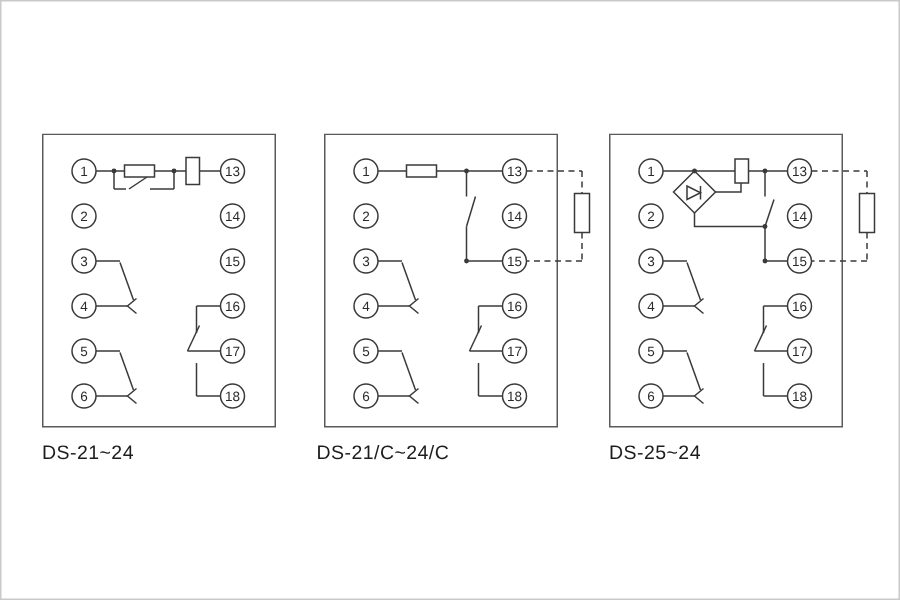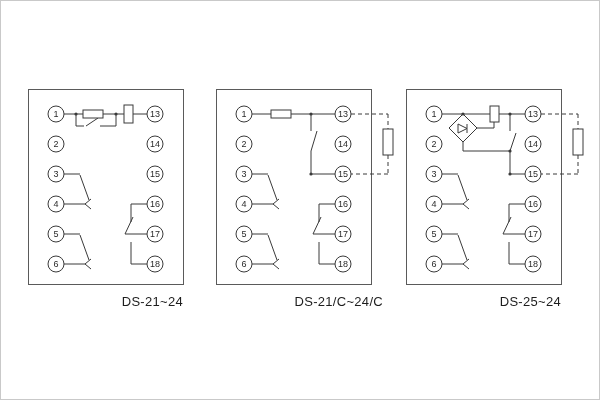--- a/index.html
+++ b/index.html
@@ -6,25 +6,25 @@
   .stage{
     position:relative;width:600px;height:400px;background:#ffffff;
     border:1px solid #c9c9c9;box-sizing:border-box;overflow:hidden;
     font-family:"Liberation Sans", sans-serif;
   }
   .schematic{position:absolute;top:88px;}
   .schematic.d0{left:27px;}
   .schematic.d1{left:215px;}
   .schematic.d2{left:405px;}
   .diagram-label{
-    position:absolute;top:293px;width:155px;text-align:right;
+    position:absolute;top:293px;width:155px;text-align:left;
     font-size:13px;color:#1d1d1d;letter-spacing:0.3px;
   }
   .diagram-label.d0{left:27px;}
-  .diagram-label.d1{left:227px;}
+  .diagram-label.d1{left:210px;}
   .diagram-label.d2{left:405px;}
   svg line, svg polyline{stroke:#3a3a3a;stroke-width:1;fill:none;}
   svg polygon{stroke:#3a3a3a;stroke-width:1;fill:#ffffff;}
   svg rect.comp{stroke:#3a3a3a;stroke-width:1;fill:#ffffff;}
   svg rect.box{stroke:#5a5a5a;stroke-width:1;fill:none;}
   svg .dash{stroke-dasharray:4 3;}
   svg circle.dot{fill:#3a3a3a;stroke:none;}
   svg circle.term{fill:#ffffff;stroke:#3a3a3a;stroke-width:1;}
   svg text.tnum{
     font-family:"Liberation Sans", sans-serif;font-size:9px;fill:#2a2a2a;

